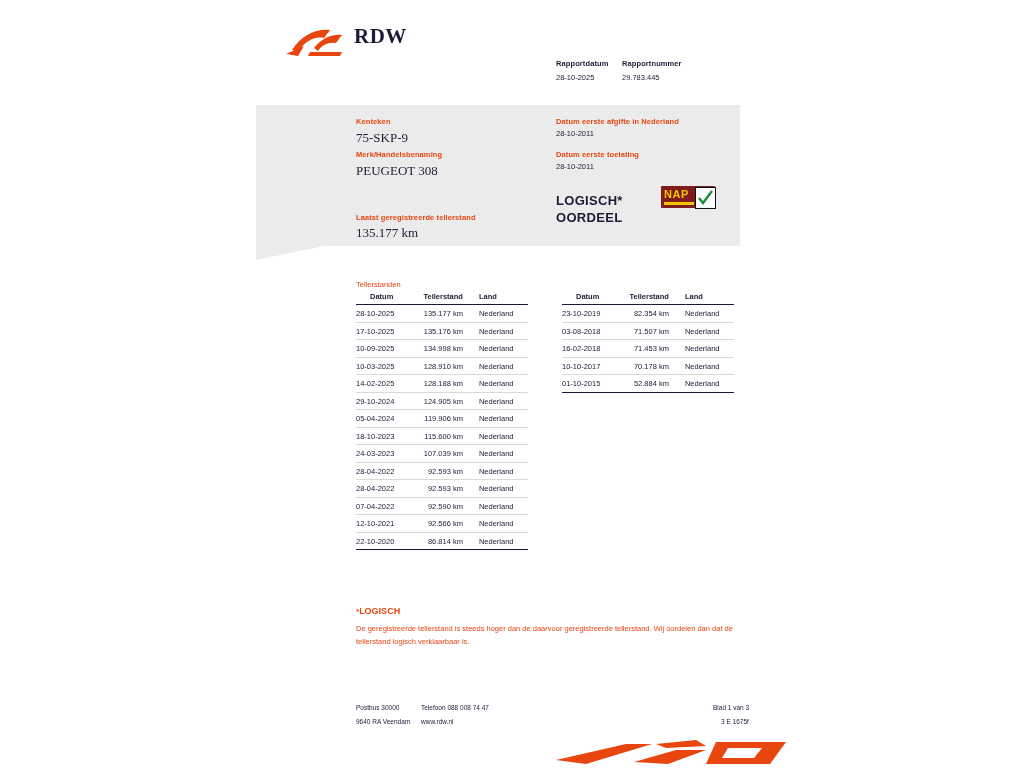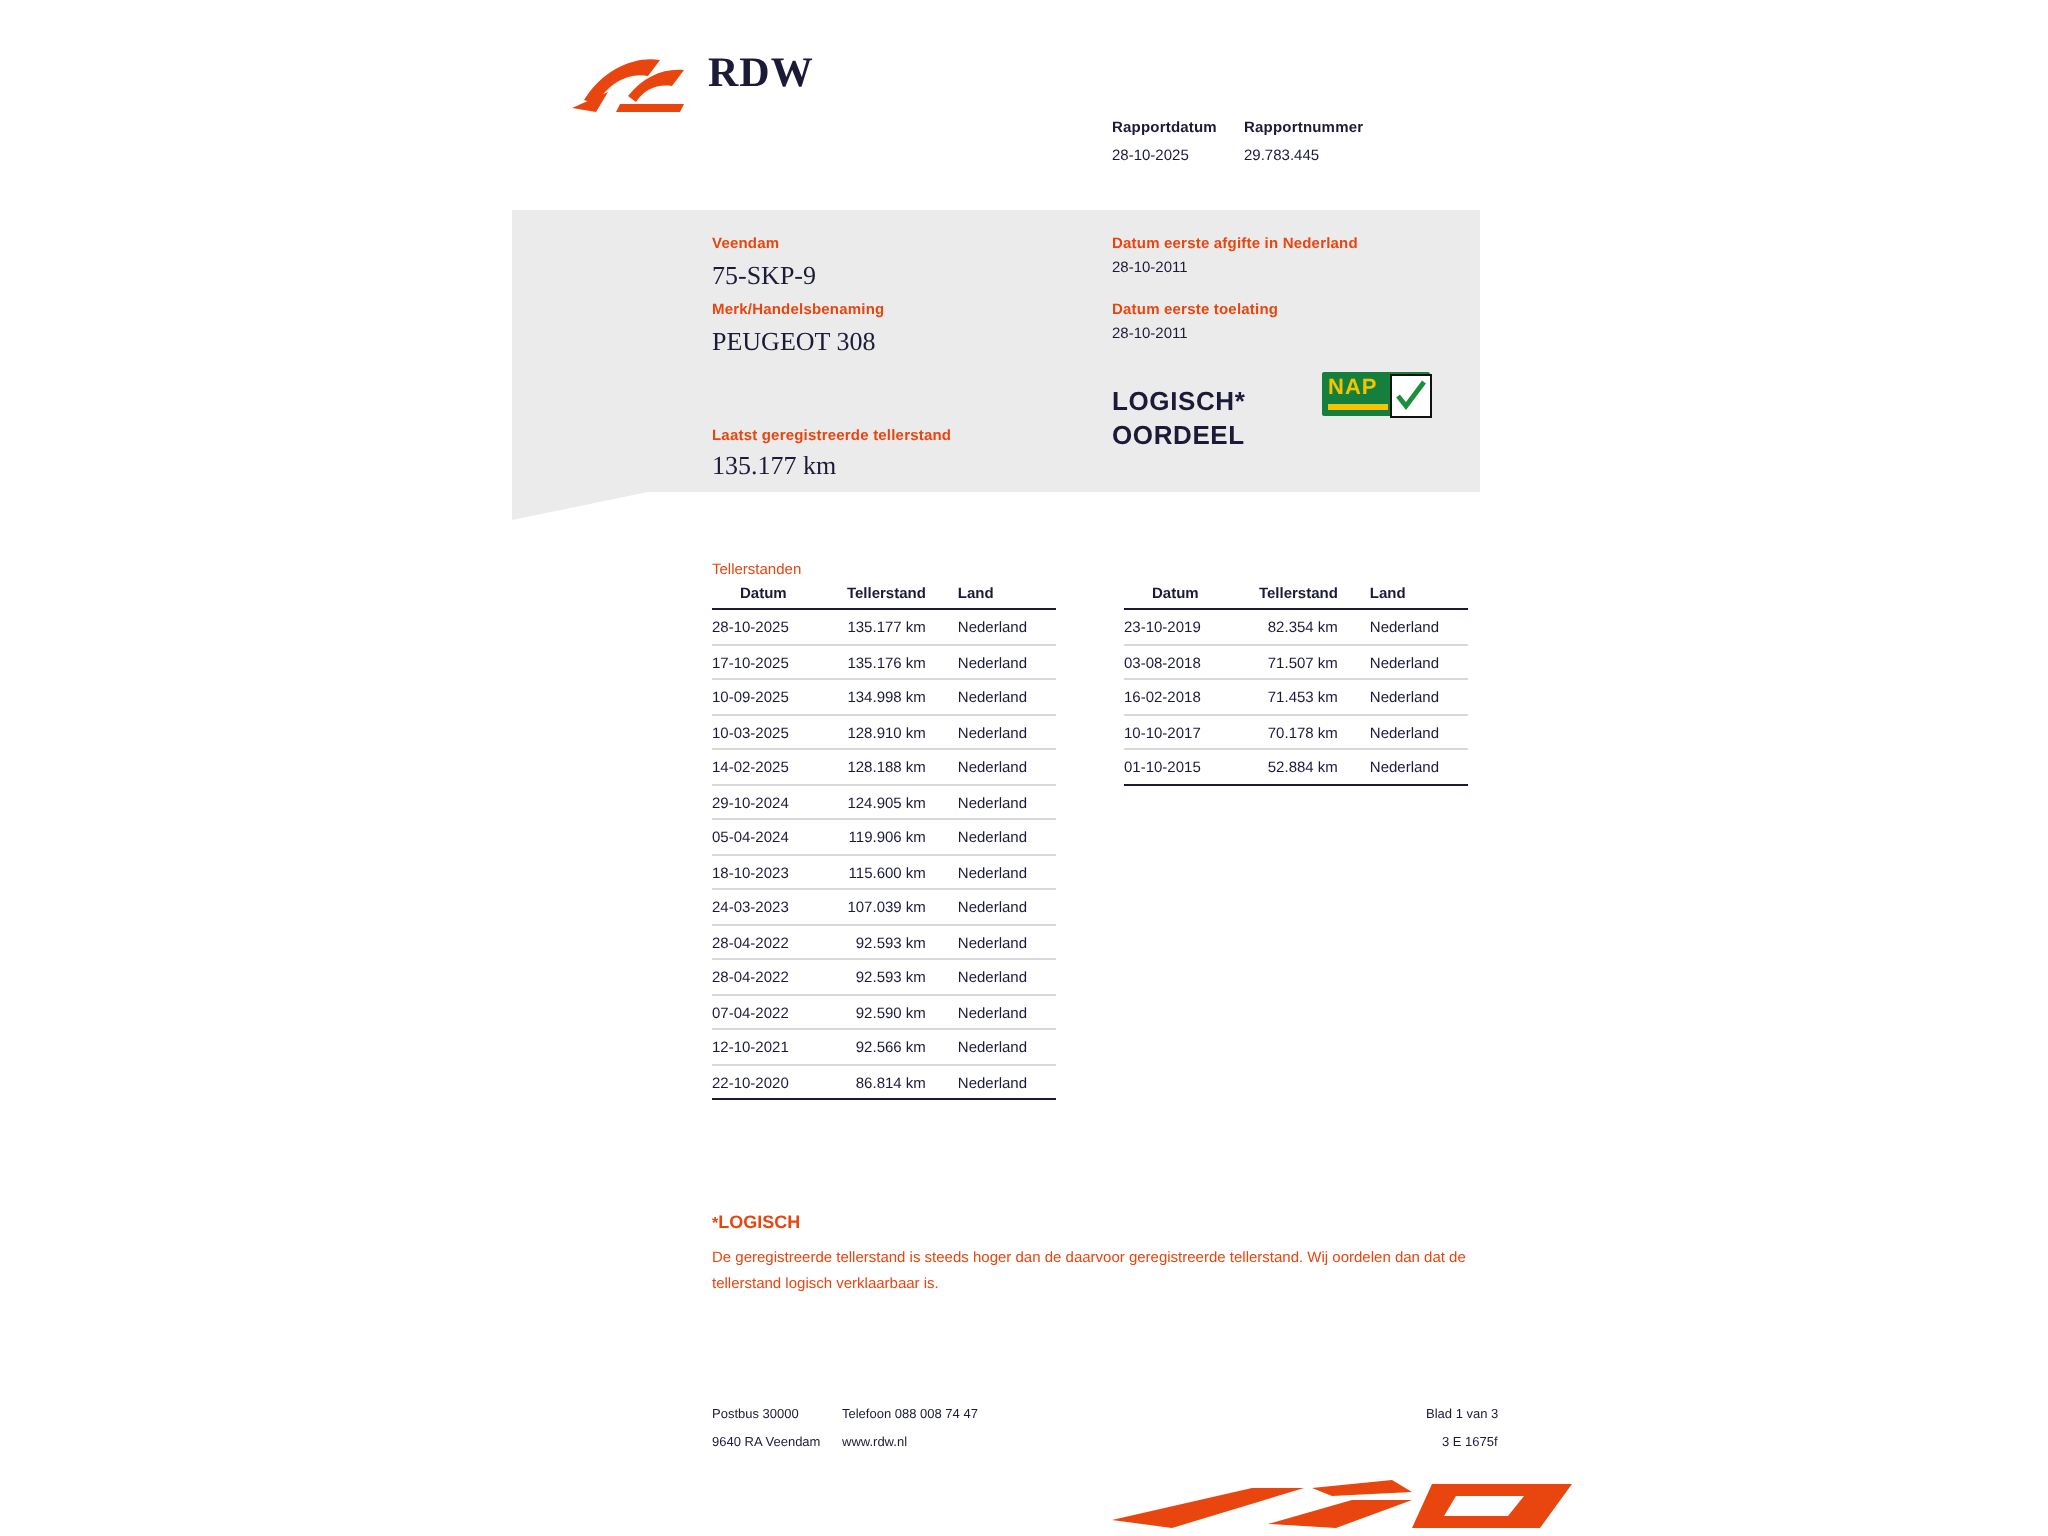--- a/index.html
+++ b/index.html
@@ -119,21 +119,21 @@
     line-height: 17px;
     font-family: "Liberation Sans", sans-serif;
     letter-spacing: 0.3px;
   }
   .nap-logo {
     position: absolute;
     left: 645px;
     top: 186px;
     width: 54px;
     height: 22px;
-    background: #15803d;
+    background: #7f1d1d;
     border-radius: 1px;
   }
   .nap-logo .nap-text {
     position: absolute;
     left: 3px; top: 2px;
     font-size: 11px;
     font-weight: bold;
     color: #f4c400;
     letter-spacing: 0.5px;
     font-family: "Liberation Sans", sans-serif;
@@ -254,21 +254,21 @@
     <div class="meta-value">28-10-2025</div>
   </div>
   <div class="meta-block" id="meta-number">
     <div class="meta-label">Rapportnummer</div>
     <div class="meta-value">29.783.445</div>
   </div>
 
   <div class="info-panel"></div>
   <div class="info-panel-notch"></div>
 
-  <div class="field-label" style="left:340px; top:117px;">Veendam</div>
+  <div class="field-label" style="left:340px; top:117px;">Kenteken</div>
   <div class="field-value" style="left:340px; top:130px;">75-SKP-9</div>
 
   <div class="field-label" style="left:340px; top:150px;">Merk/Handelsbenaming</div>
   <div class="field-value" style="left:340px; top:163px;">PEUGEOT 308</div>
 
   <div class="field-label" style="left:340px; top:213px;">Laatst geregistreerde tellerstand</div>
   <div class="field-value" style="left:340px; top:225px;">135.177 km</div>
 
   <div class="field-label" style="left:540px; top:117px;">Datum eerste afgifte in Nederland</div>
   <div class="field-value-small" style="left:540px; top:129px;">28-10-2011</div>

